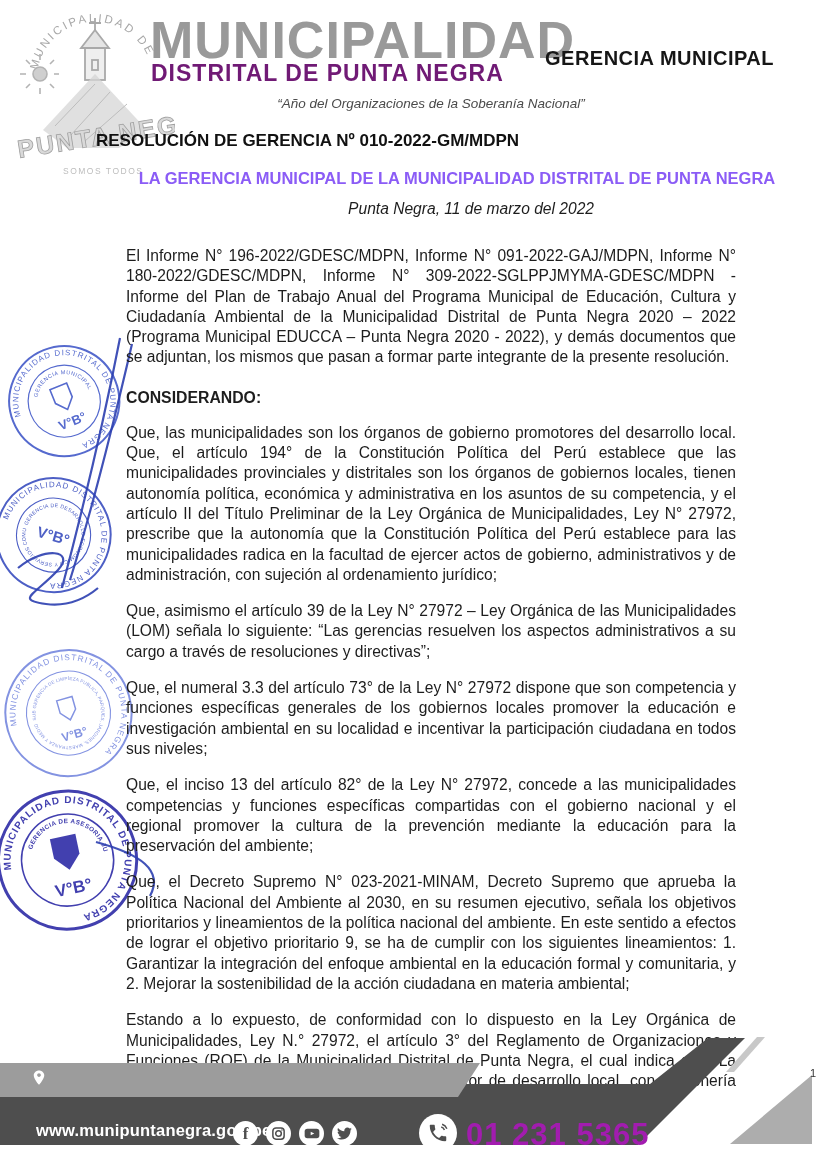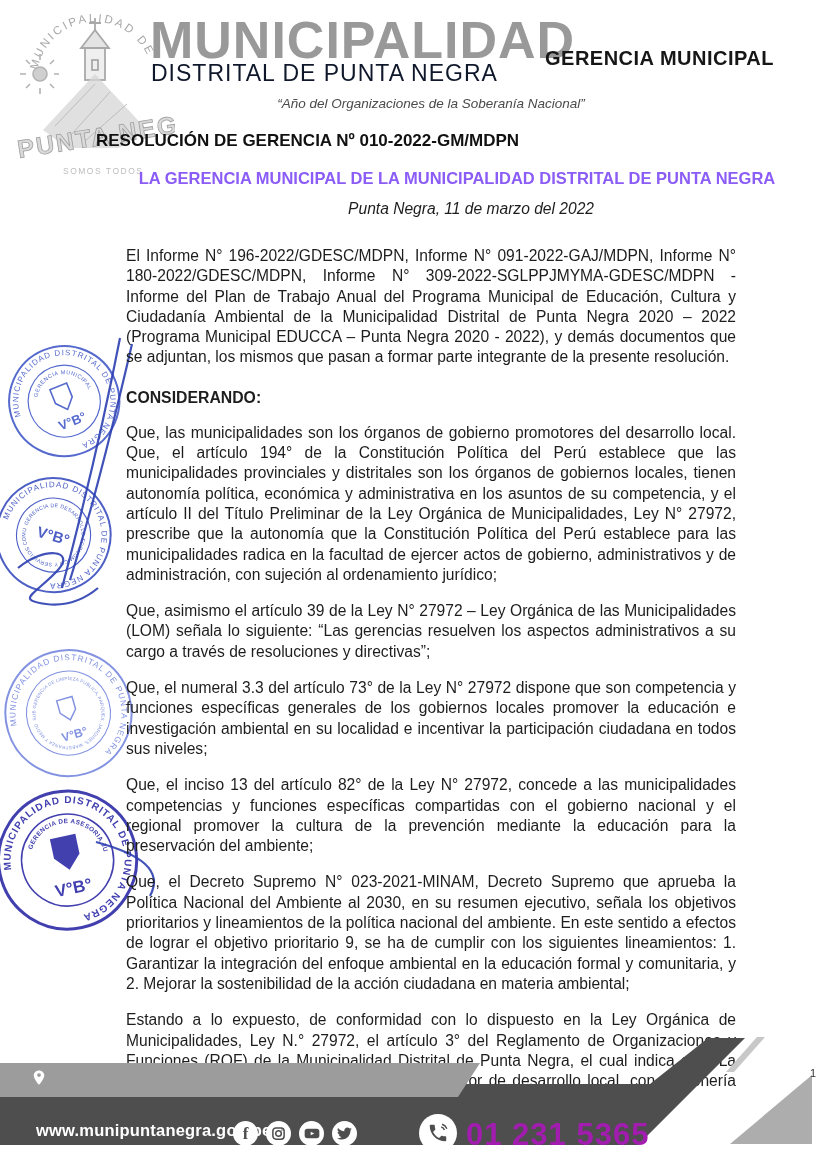--- a/index.html
+++ b/index.html
@@ -1,22 +1,22 @@
 <!DOCTYPE html>
 <html><head>
 <meta charset="utf-8">
 <style>
   html,body{margin:0;padding:0;background:#e8e8e8;}
   .page{position:relative;width:827px;height:1169px;background:#ffffff;margin:0 auto;
         font-family:"Liberation Sans",sans-serif;color:#1d1d1d;overflow:hidden;}
   
   .org-title{position:absolute;left:150px;top:20px;font-weight:bold;font-size:52px;
              line-height:40px;color:#999;letter-spacing:1px;}
-  .org-subtitle{position:absolute;left:151px;top:60px;font-weight:normal;font-size:23px;
-             color:#0f172a;letter-spacing:1px;}
+  .org-subtitle{position:absolute;left:151px;top:60px;font-weight:bold;font-size:23px;
+             color:#701a75;letter-spacing:1px;}
   .office{position:absolute;left:545px;top:47px;font-weight:bold;font-size:20px;color:#161616;
              letter-spacing:.5px;}
   .year-motto{position:absolute;left:126px;top:96px;width:610px;text-align:center;
              font-style:italic;font-size:13.5px;color:#4a4a4a;}
   .res-title{position:absolute;left:96px;top:131px;width:640px;text-align:left;
              font-weight:bold;font-size:17px;color:#111;}
   .issuing{position:absolute;left:110px;top:169px;width:694px;text-align:center;
              font-weight:bold;font-size:16.5px;color:#8b5cf6;}
   
   .content{position:absolute;left:126px;top:200px;width:610px;z-index:3;}

